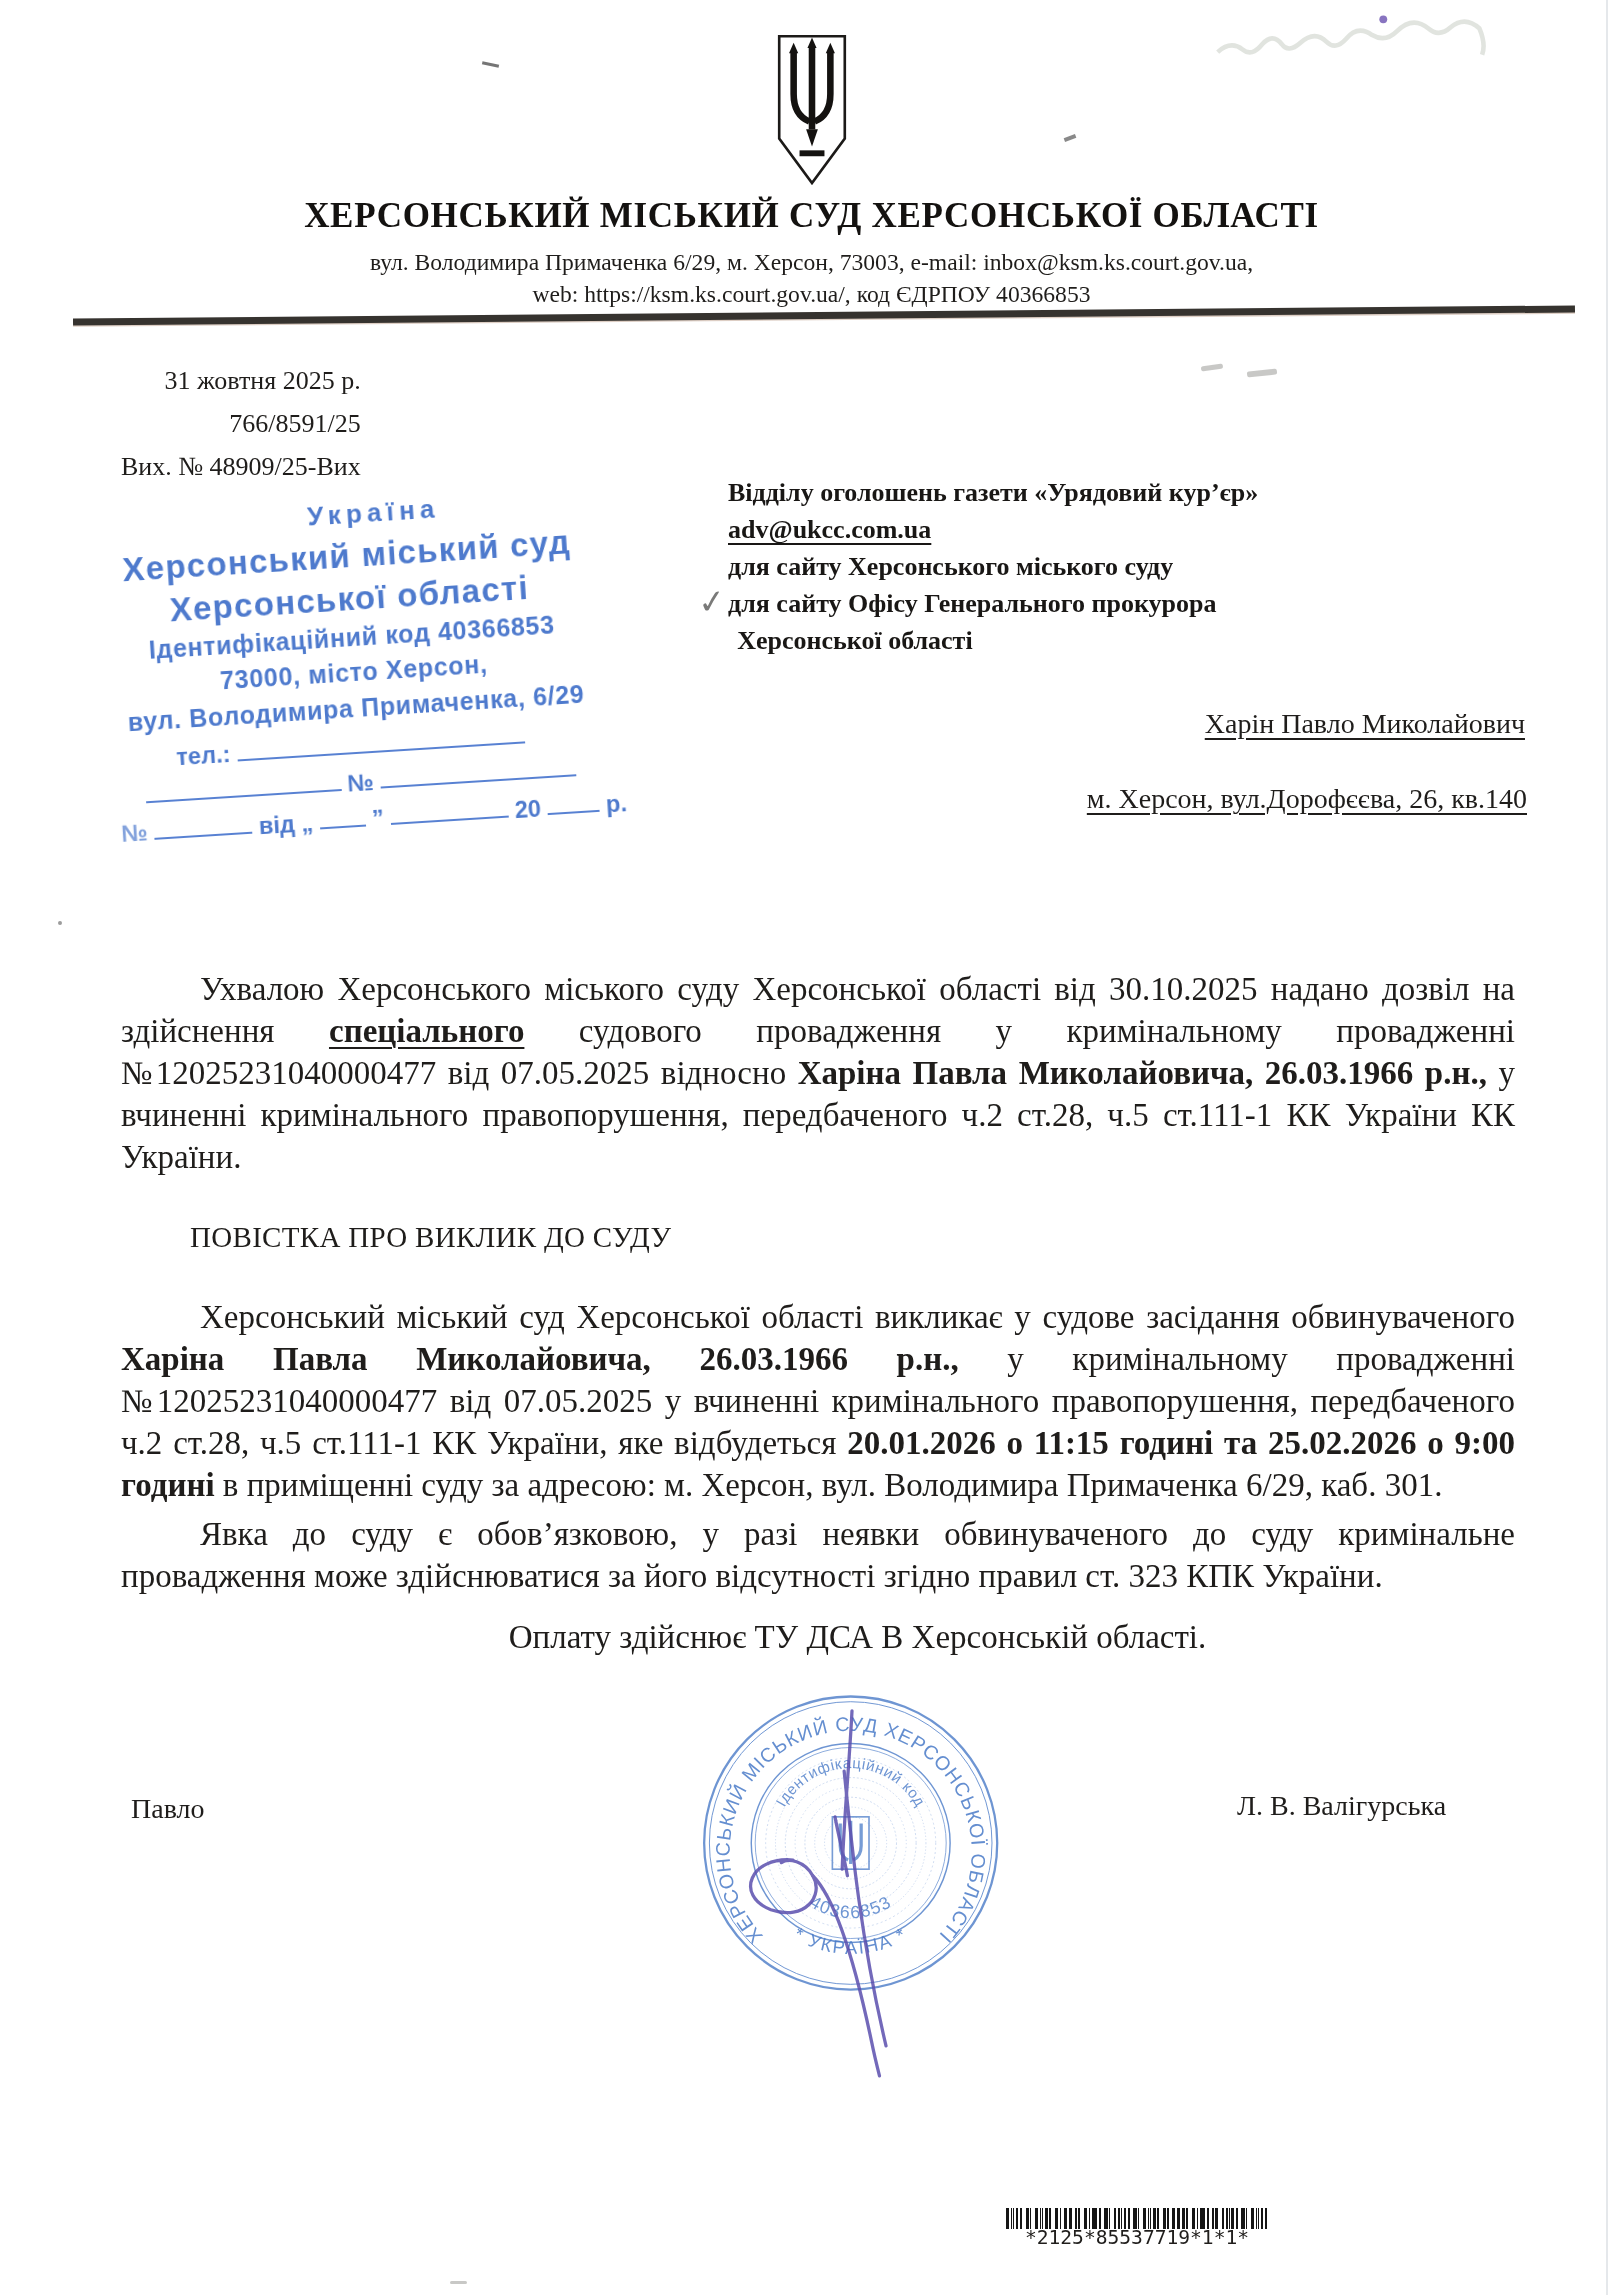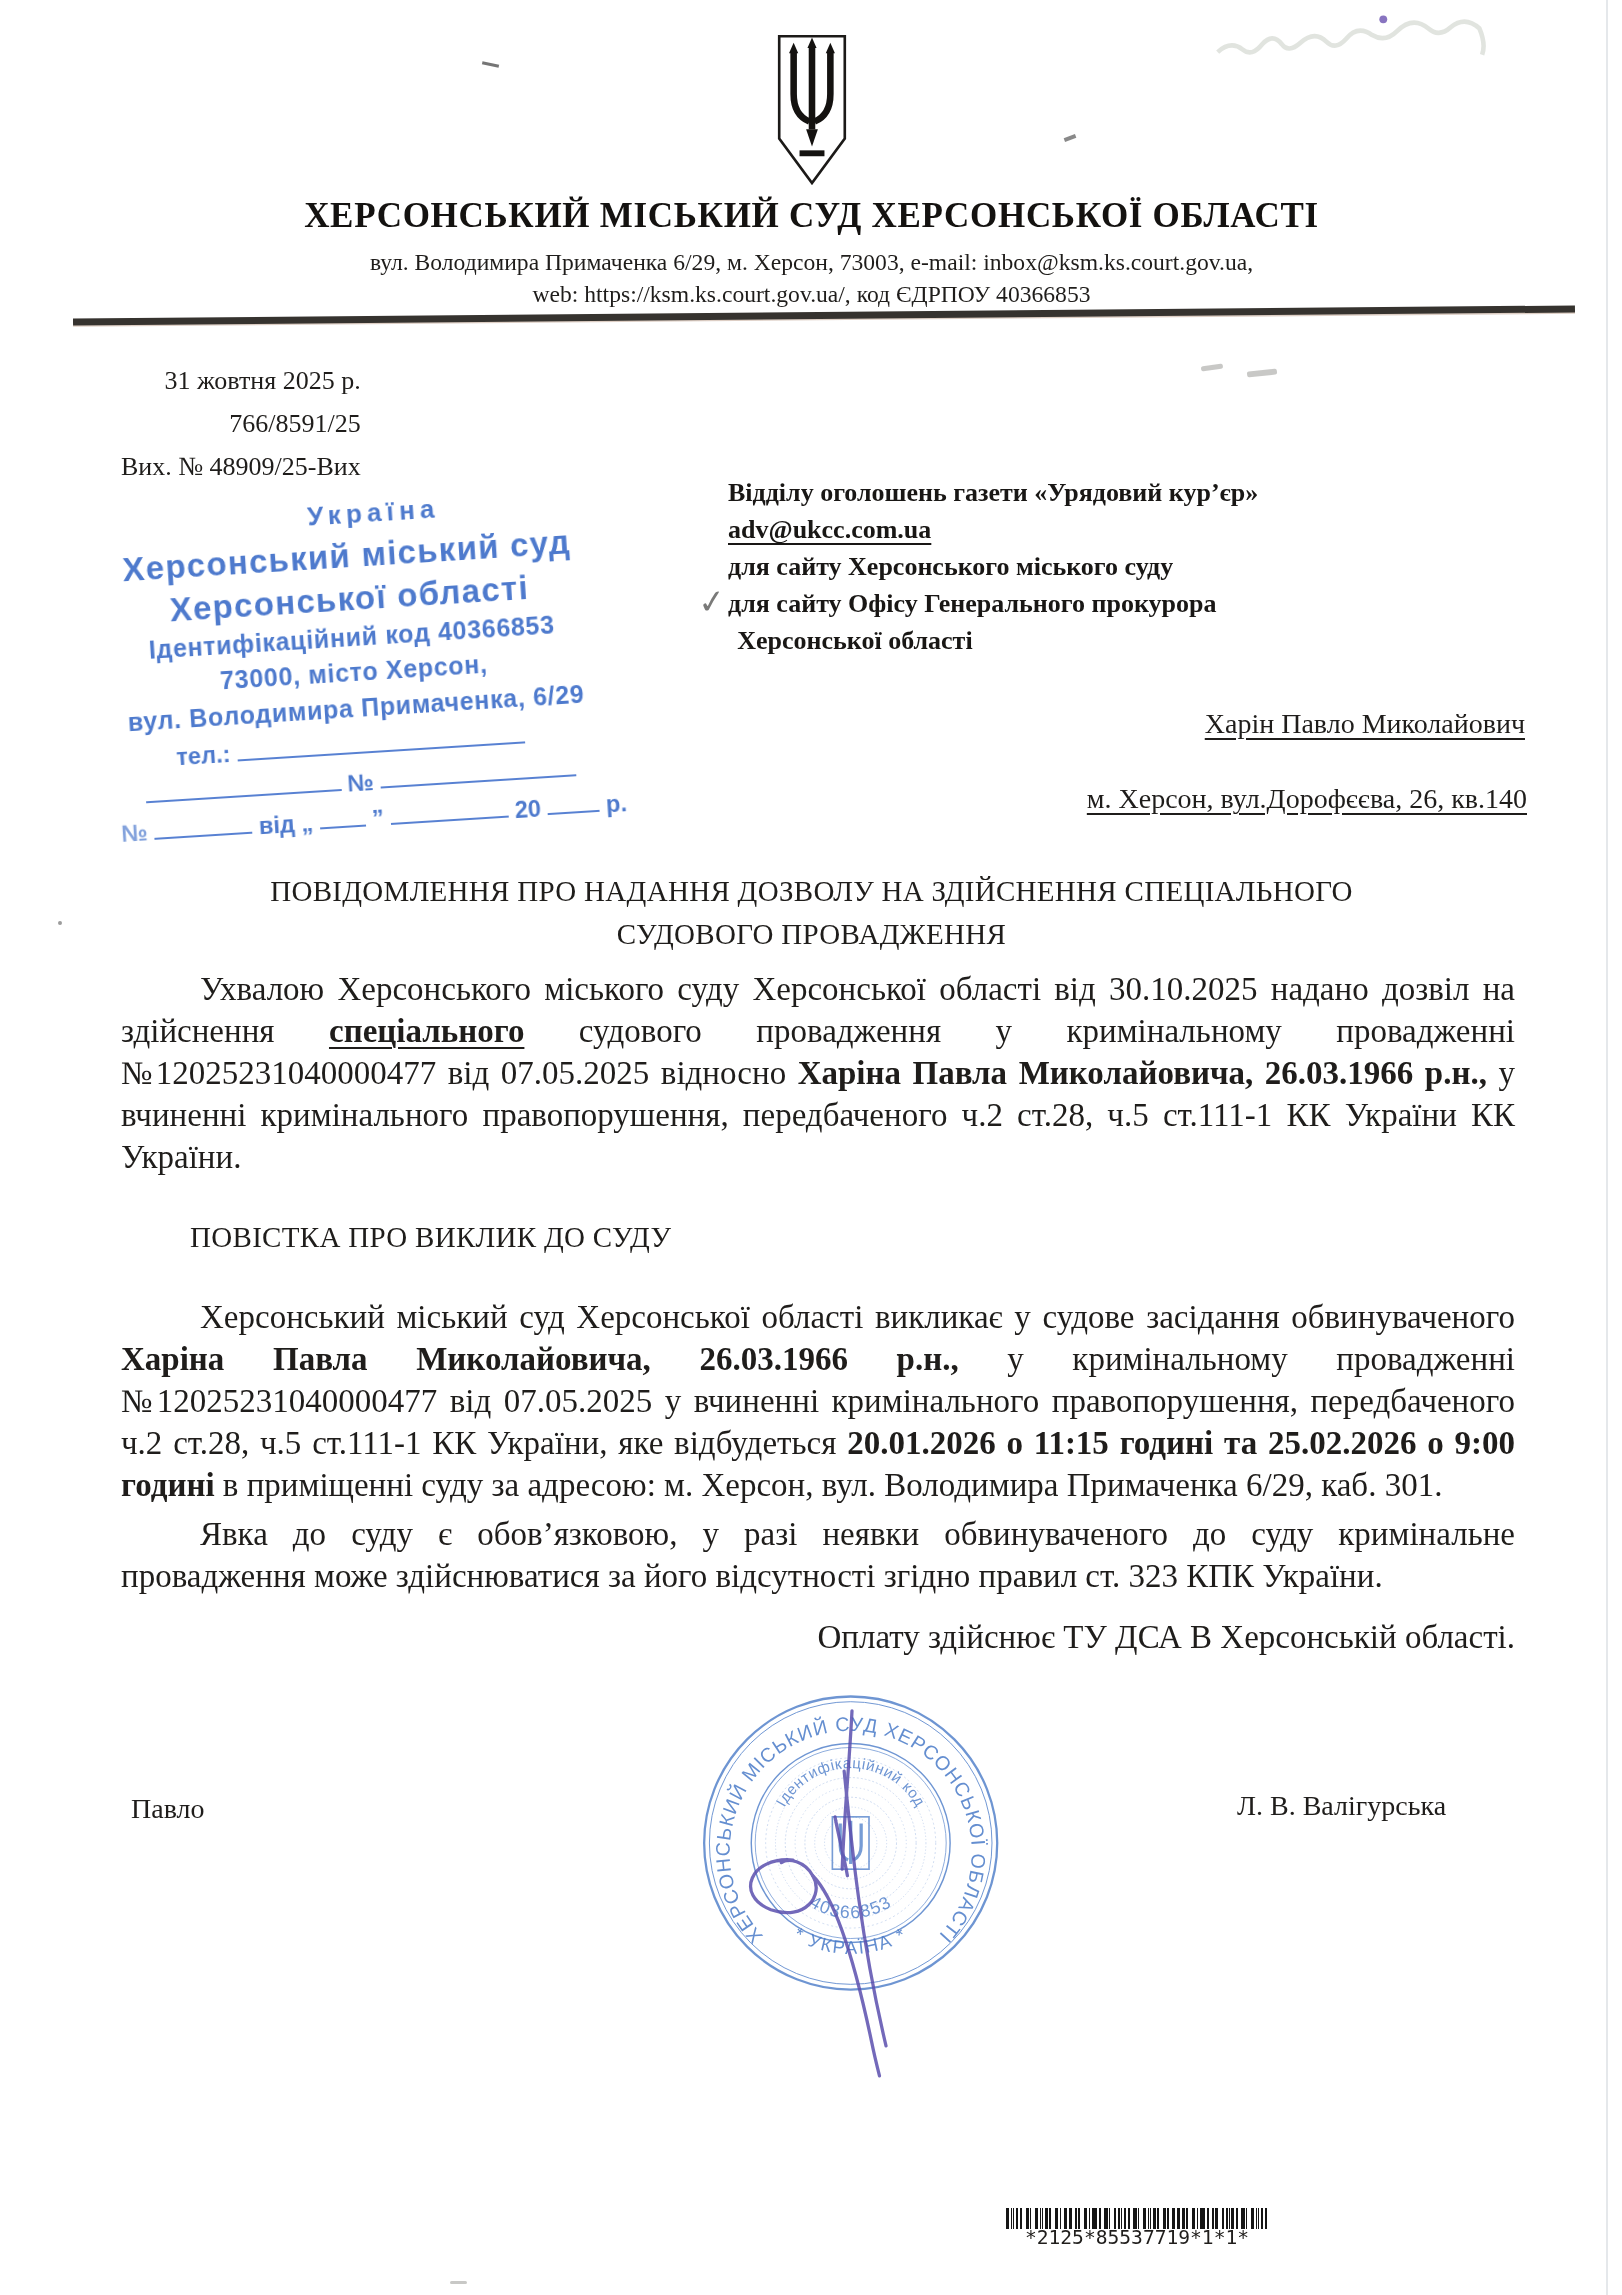--- a/index.html
+++ b/index.html
@@ -34,21 +34,21 @@
   
   .addressee-name{right:98px;top:708px;font-size:28px;}
   .addressee-addr{right:96px;top:783px;font-size:28px;}
   
   .doc-title{left:190px;width:1243px;top:870px;font-size:29px;line-height:43px;text-align:center;letter-spacing:0.3px;}
   .para{left:121px;width:1394px;font-size:33px;line-height:42px;text-align:justify;text-indent:79px;}
   .p1{top:968px;}
   .h2{left:190px;width:1243px;top:1221px;font-size:29px;text-align:left;letter-spacing:0.3px;}
   .p2{top:1296px;}
   .p3{top:1513px;}
-  .p4{top:1616px;text-align:right;}
+  .p4{top:1616px;text-align:center;}
   .b{font-weight:bold;}
   
   .sig-role{left:131px;top:1793px;font-size:28px;}
   .sig-name{left:1237px;top:1790px;font-size:28px;}
   
   .sealwrap{left:695px;top:1678px;}
   
   .barcode{left:1006px;top:2208px;width:262px;height:21px;
     background:
       repeating-linear-gradient(90deg,#151515 0 2.6px,rgba(0,0,0,0) 2.6px 4.6px,#151515 4.6px 5.9px,rgba(0,0,0,0) 5.9px 9.8px),
@@ -131,21 +131,20 @@
     <div>Відділу оголошень газети «Урядовий кур’єр»</div>
     <div class="u">adv@ukcc.com.ua</div>
     <div>для сайту Херсонського міського суду</div>
     <div>для сайту Офісу Генерального прокурора</div>
     <div class="indent-sm">Херсонської  області</div>
   </div>
 
   <div class="abs addressee-name u">Харін Павло Миколайович</div>
   <div class="abs addressee-addr u">м. Херсон, вул.Дорофєєва, 26, кв.140</div>
 
-  <div class="abs doc-title">ПОВІДОМЛЕННЯ ПРО НАДАННЯ ДОЗВОЛУ НА ЗДІЙСНЕННЯ СПЕЦІАЛЬНОГО СУДОВОГО ПРОВАДЖЕННЯ</div>
   <div class="abs para p1"><span>Ухвалою Херсонського міського суду Херсонської області від 30.10.2025 надано дозвіл на здійснення </span><span class="b u">спеціального</span><span> судового провадження у кримінальному провадженні №12025231040000477 від 07.05.2025 відносно </span><span class="b">Харіна Павла Миколайовича, 26.03.1966 р.н.,</span><span> у вчиненні кримінального правопорушення, передбаченого ч.2 ст.28, ч.5 ст.111-1 КК України КК України.</span></div>
 
   <div class="abs h2">ПОВІСТКА ПРО ВИКЛИК ДО СУДУ</div>
   <div class="abs para p2"><span>Херсонський міський суд Херсонської області викликає у судове засідання обвинуваченого  </span><span class="b">Харіна Павла Миколайовича, 26.03.1966 р.н.,</span><span> у кримінальному провадженні №12025231040000477 від 07.05.2025 у вчиненні кримінального правопорушення, передбаченого ч.2 ст.28, ч.5 ст.111-1 КК України, яке відбудеться </span><span class="b">20.01.2026 о 11:15 годині та 25.02.2026 о 9:00 годині</span><span> в приміщенні суду за адресою: м. Херсон, вул. Володимира Примаченка 6/29, каб. 301.</span></div>
   <div class="abs para p3">Явка до суду є обов’язковою, у разі неявки обвинуваченого до суду кримінальне провадження може здійснюватися за його відсутності  згідно правил ст. 323 КПК України.</div>
   <div class="abs para p4">Оплату здійснює  ТУ ДСА В Херсонській області.</div>
 
   <div class="abs sig-role">Павло</div>
   <div class="abs sig-name">Л. В. Валігурська</div>
 

